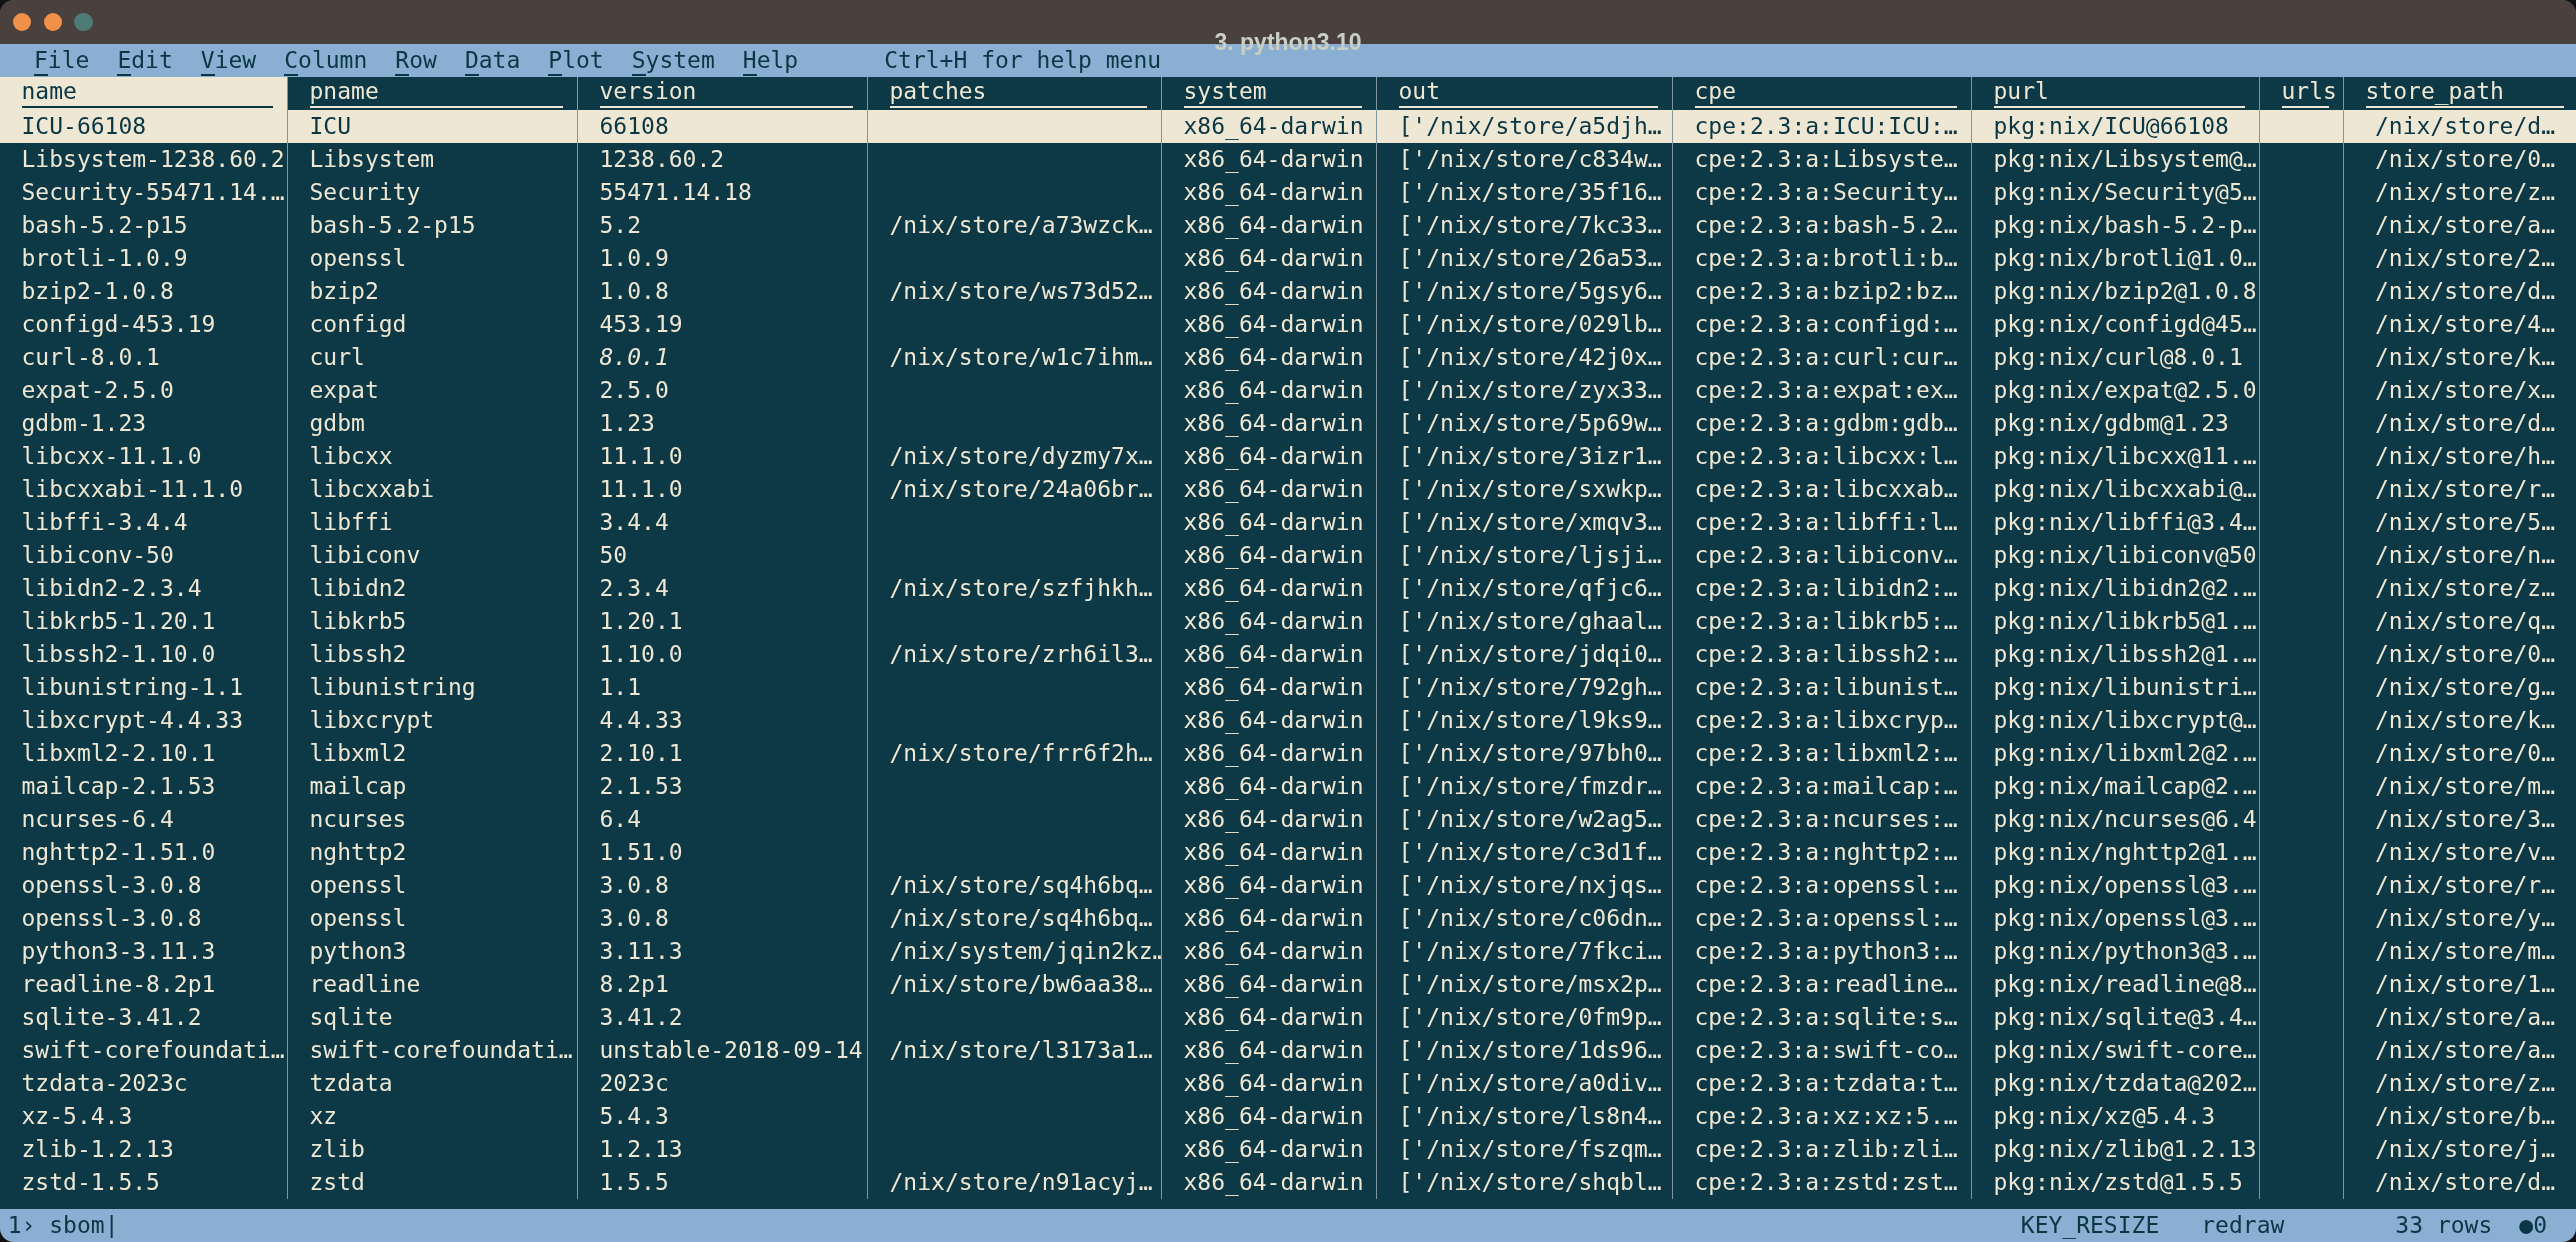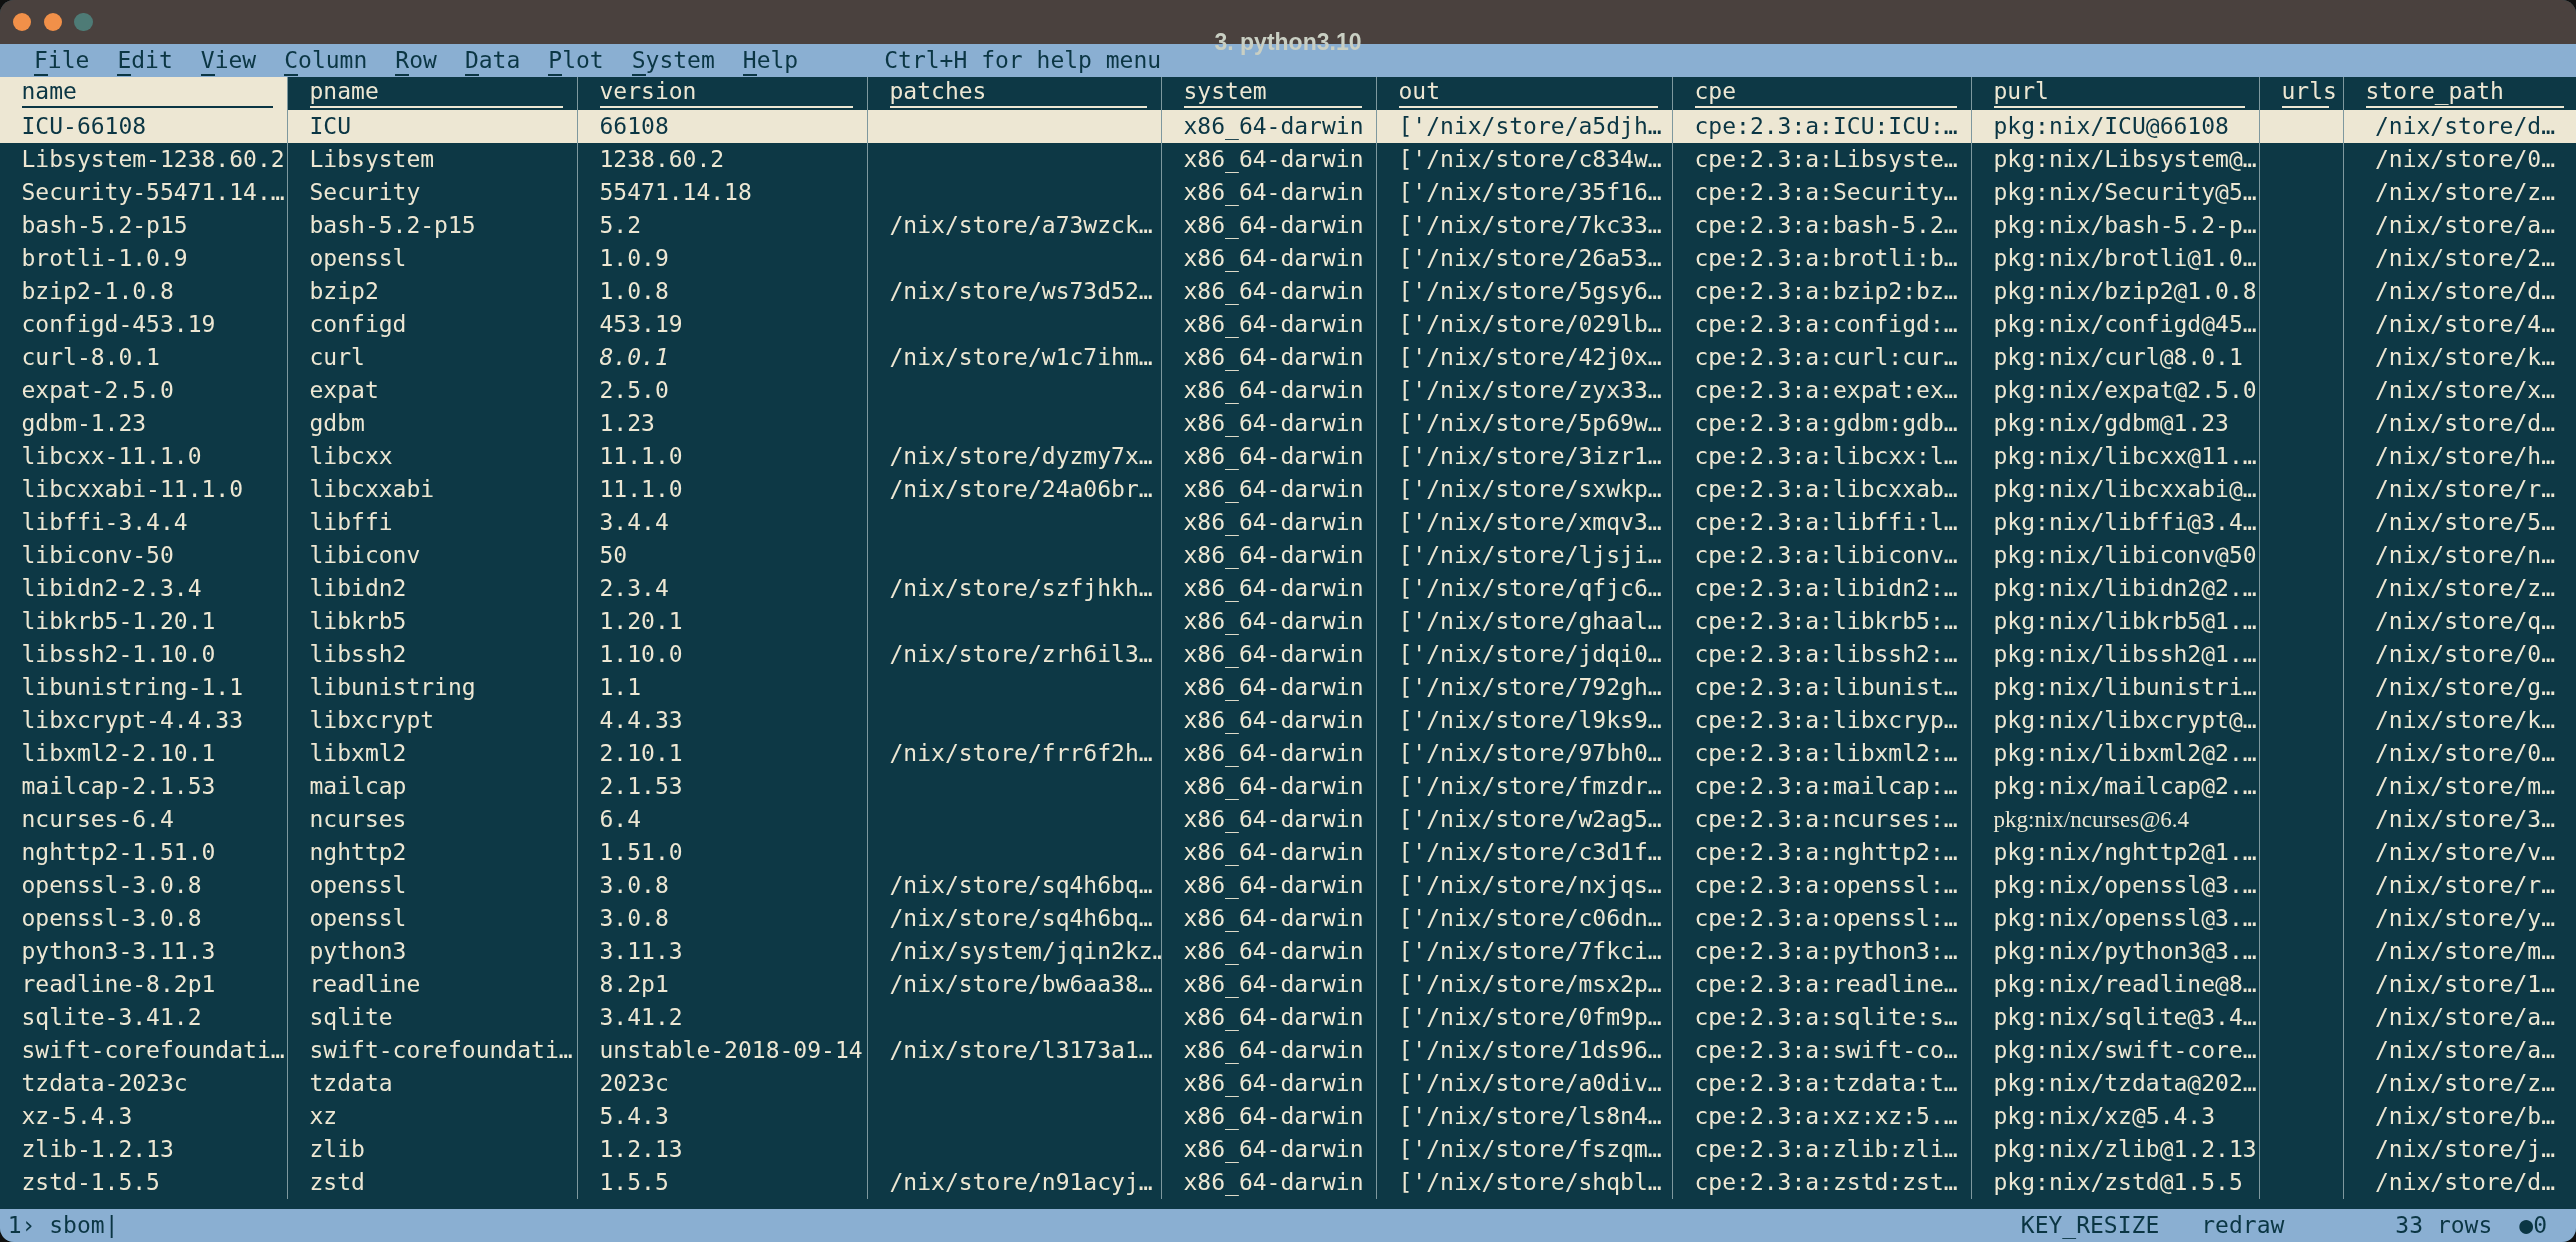--- a/index.html
+++ b/index.html
@@ -341,21 +341,21 @@
           <div class="cell store_path" style="width: 234px;">/nix/store/m…</div>
         </div>
         <div class="row">
           <div class="cell name" style="width: 288px;">ncurses-6.4</div>
           <div class="cell pname" style="width: 290px;">ncurses</div>
           <div class="cell version" style="width: 290px;">6.4</div>
           <div class="cell patches" style="width: 294px;"></div>
           <div class="cell system" style="width: 215px;">x86_64-darwin</div>
           <div class="cell out" style="width: 296px;">['/nix/store/w2ag5…</div>
           <div class="cell cpe" style="width: 299px;">cpe:2.3:a:ncurses:…</div>
-          <div class="cell purl" style="width: 288px; font-family: Liberation Serif, serif;">pkg:nix/ncurses@6.4</div>
+          <div class="cell purl" style="width: 288px;">pkg:nix/ncurses@6.4</div>
           <div class="cell urls" style="width: 84px;"></div>
           <div class="cell store_path" style="width: 234px;">/nix/store/3…</div>
         </div>
         <div class="row">
           <div class="cell name" style="width: 288px;">nghttp2-1.51.0</div>
           <div class="cell pname" style="width: 290px;">nghttp2</div>
           <div class="cell version" style="width: 290px;">1.51.0</div>
           <div class="cell patches" style="width: 294px;"></div>
           <div class="cell system" style="width: 215px;">x86_64-darwin</div>
           <div class="cell out" style="width: 296px;">['/nix/store/c3d1f…</div>

